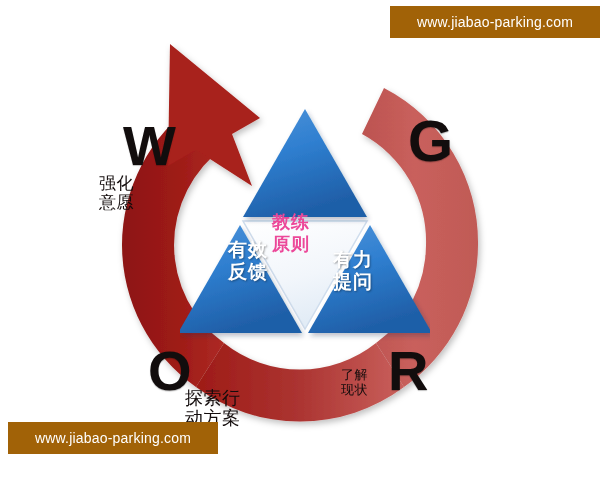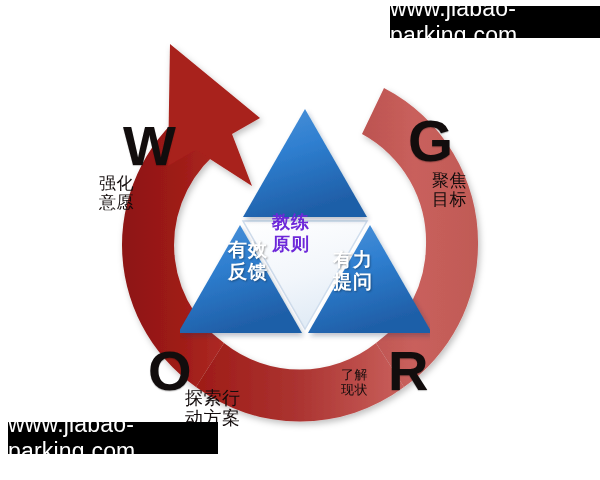--- a/index.html
+++ b/index.html
@@ -82,37 +82,37 @@
   }
   .tri-text span { display: block; }
   .t-top   { left: 267px; top: 137px; }
   .t-left  { left: 212px; top: 239px; margin-left: 16px; }
   .t-right { left: 333px; top: 249px; }
 
   .center-text {
     position: absolute;
     left: 272px;
     top: 212px;
-    color: #6d28d9;
+    color: #ec4899;
     font-weight: bold;
     font-size: 18px;
     line-height: 1.2;
     text-align: center;
     white-space: nowrap;
     letter-spacing: 1px;
     font-family: "Liberation Sans", "DejaVu Sans", sans-serif;
   }
   .center-text span { display: block; }
 
   
   .watermark {
     position: absolute;
-    background: #000000;
+    background: #a16207;
     color: #ffffff;
-    font-size: 23px;
+    font-size: 14px;
     font-family: "Liberation Sans", "DejaVu Sans", sans-serif;
     letter-spacing: 0.2px;
     display: flex;
     align-items: center;
     justify-content: center;
   }
   .wm-top    { right: 0px;  top: 6px;     width: 210px; height: 32px; }
   .wm-bottom { left: 8px;   bottom: 26px; width: 210px; height: 32px; }
 </style>
 </head>
@@ -207,24 +207,20 @@
 
   <div class="letter letter-w">W</div>
   <div class="letter letter-g">G</div>
   <div class="letter letter-o">O</div>
   <div class="letter letter-r">R</div>
 
   <div class="ring-label lbl-w">
     <span>强化</span>
     <span>意愿</span>
   </div>
-  <div class="ring-label lbl-g">
-    <span>聚焦</span>
-    <span>目标</span>
-  </div>
   <div class="ring-label lbl-o">
     <span>探索行</span>
     <span>动方案</span>
   </div>
   <div class="ring-label lbl-r">
     <span>了解</span>
     <span>现状</span>
   </div>
 
   <div class="tri-text t-left">

